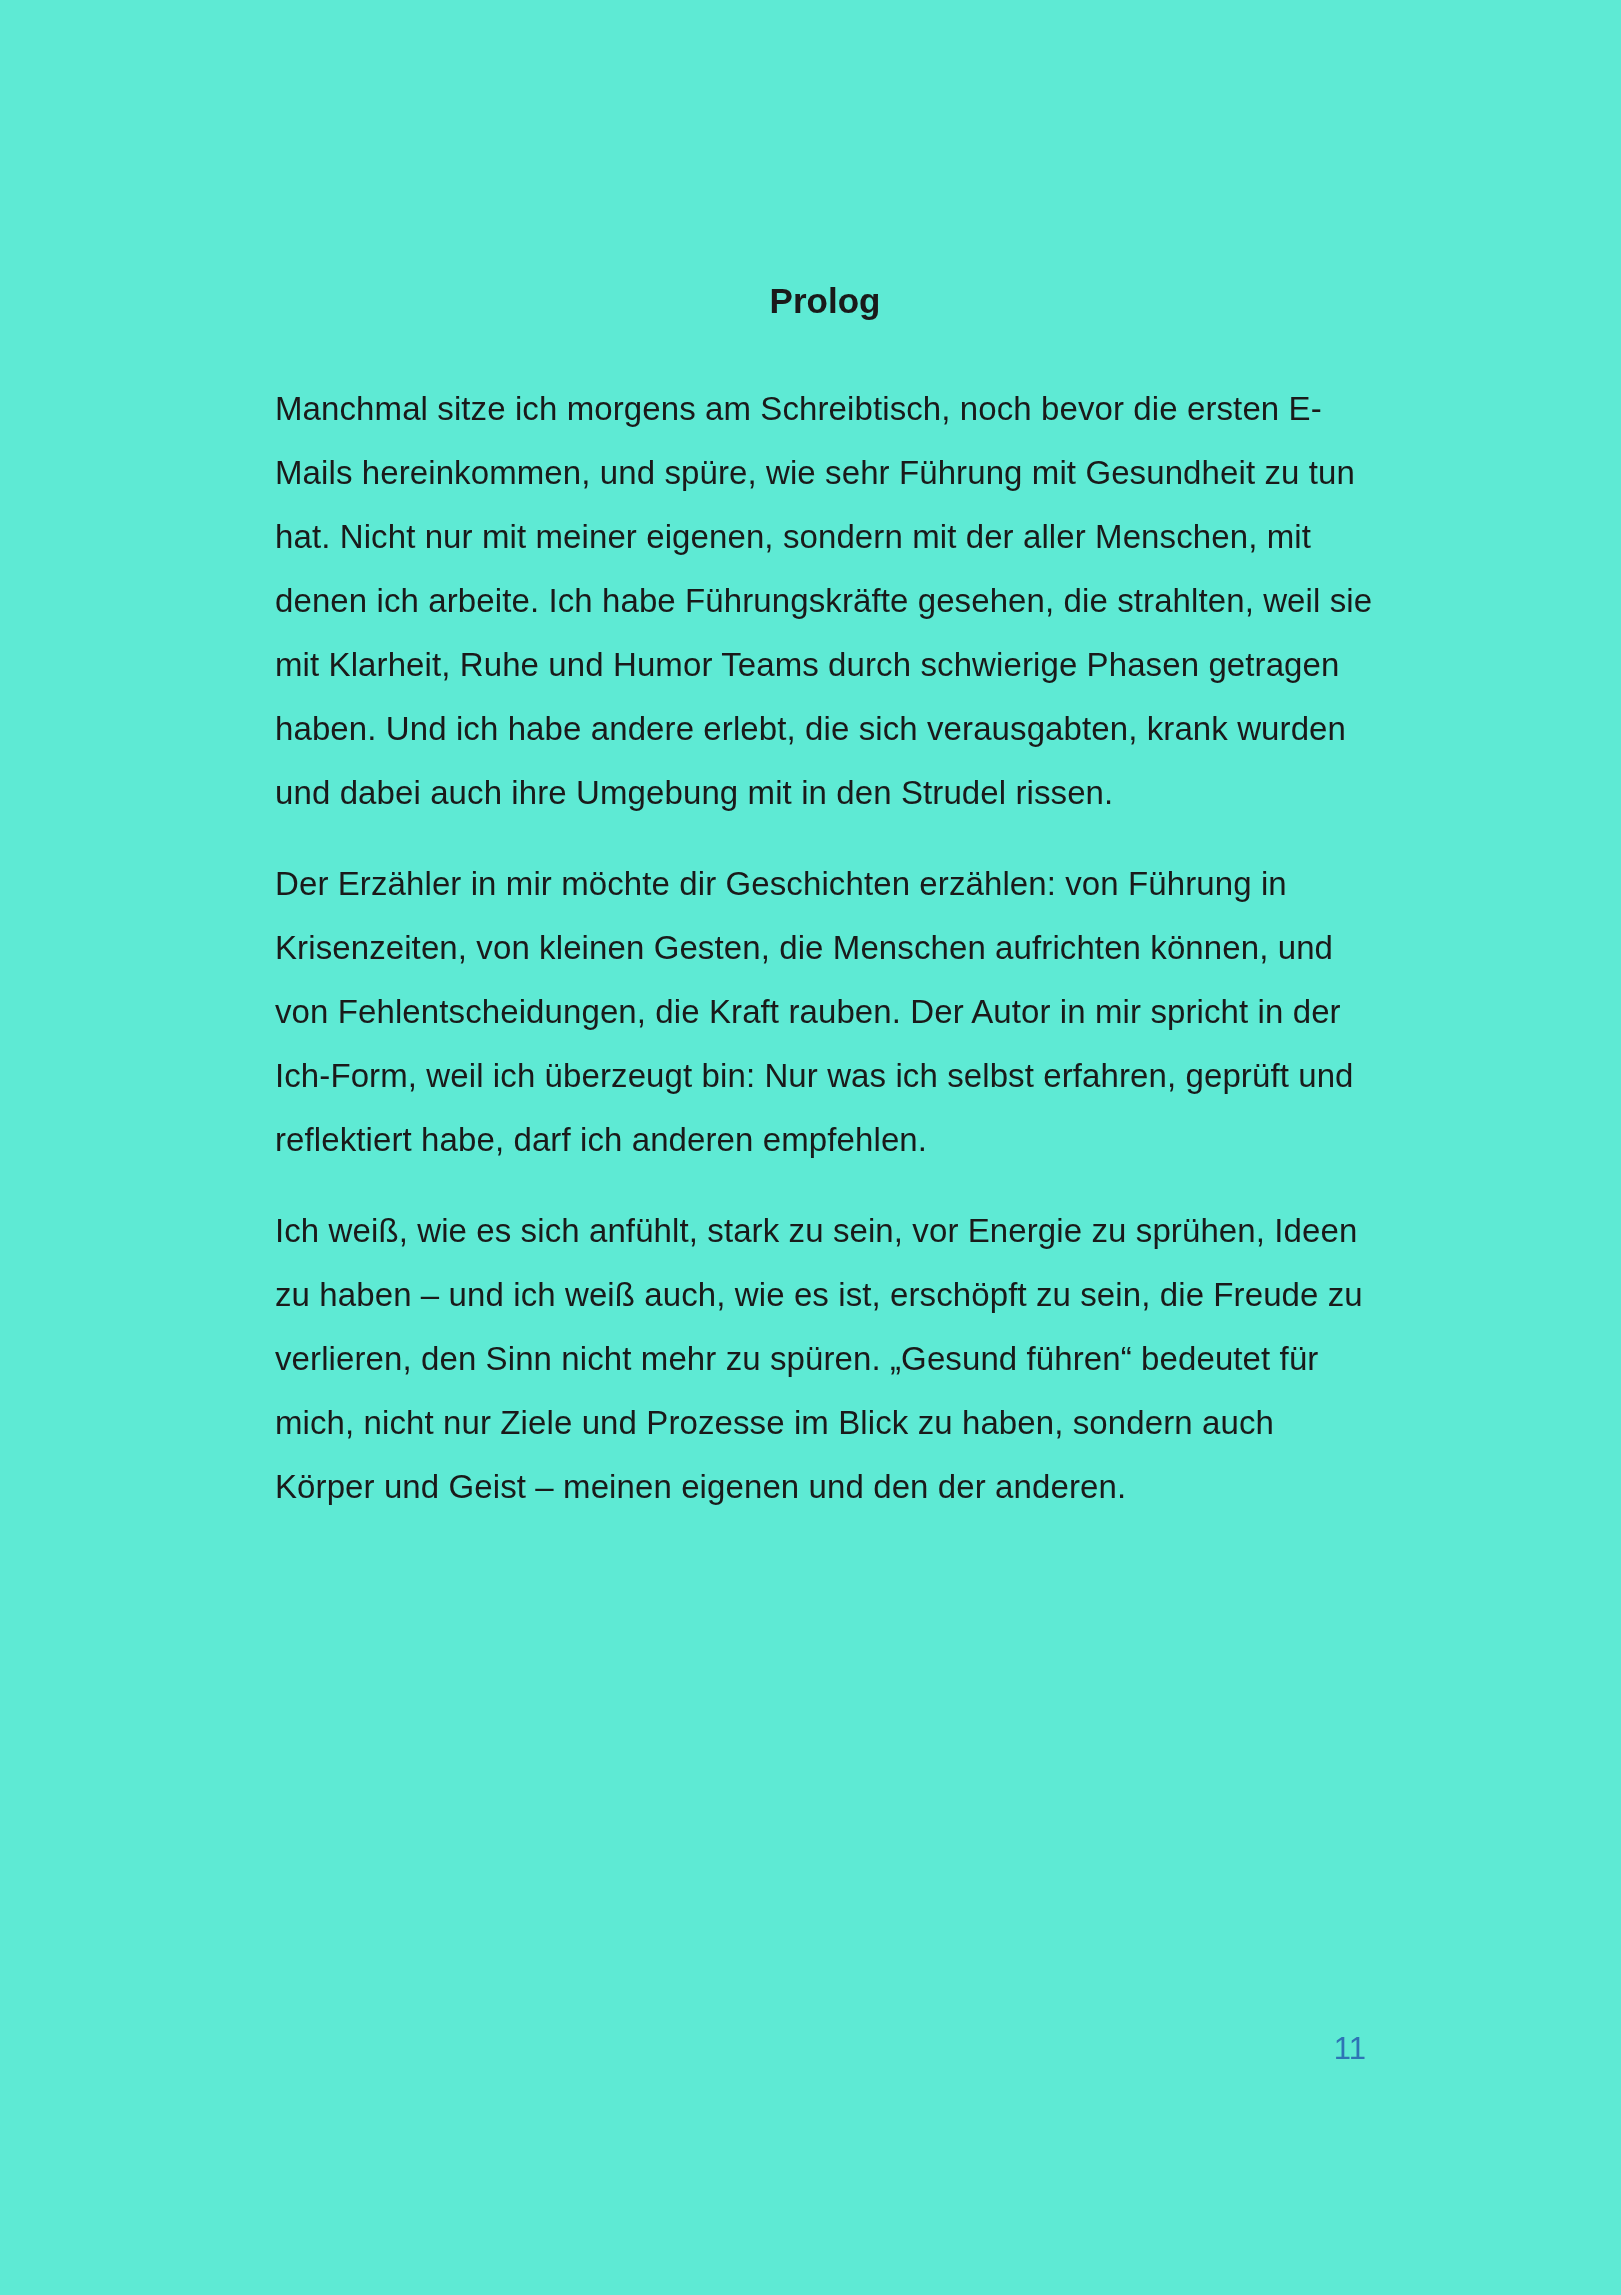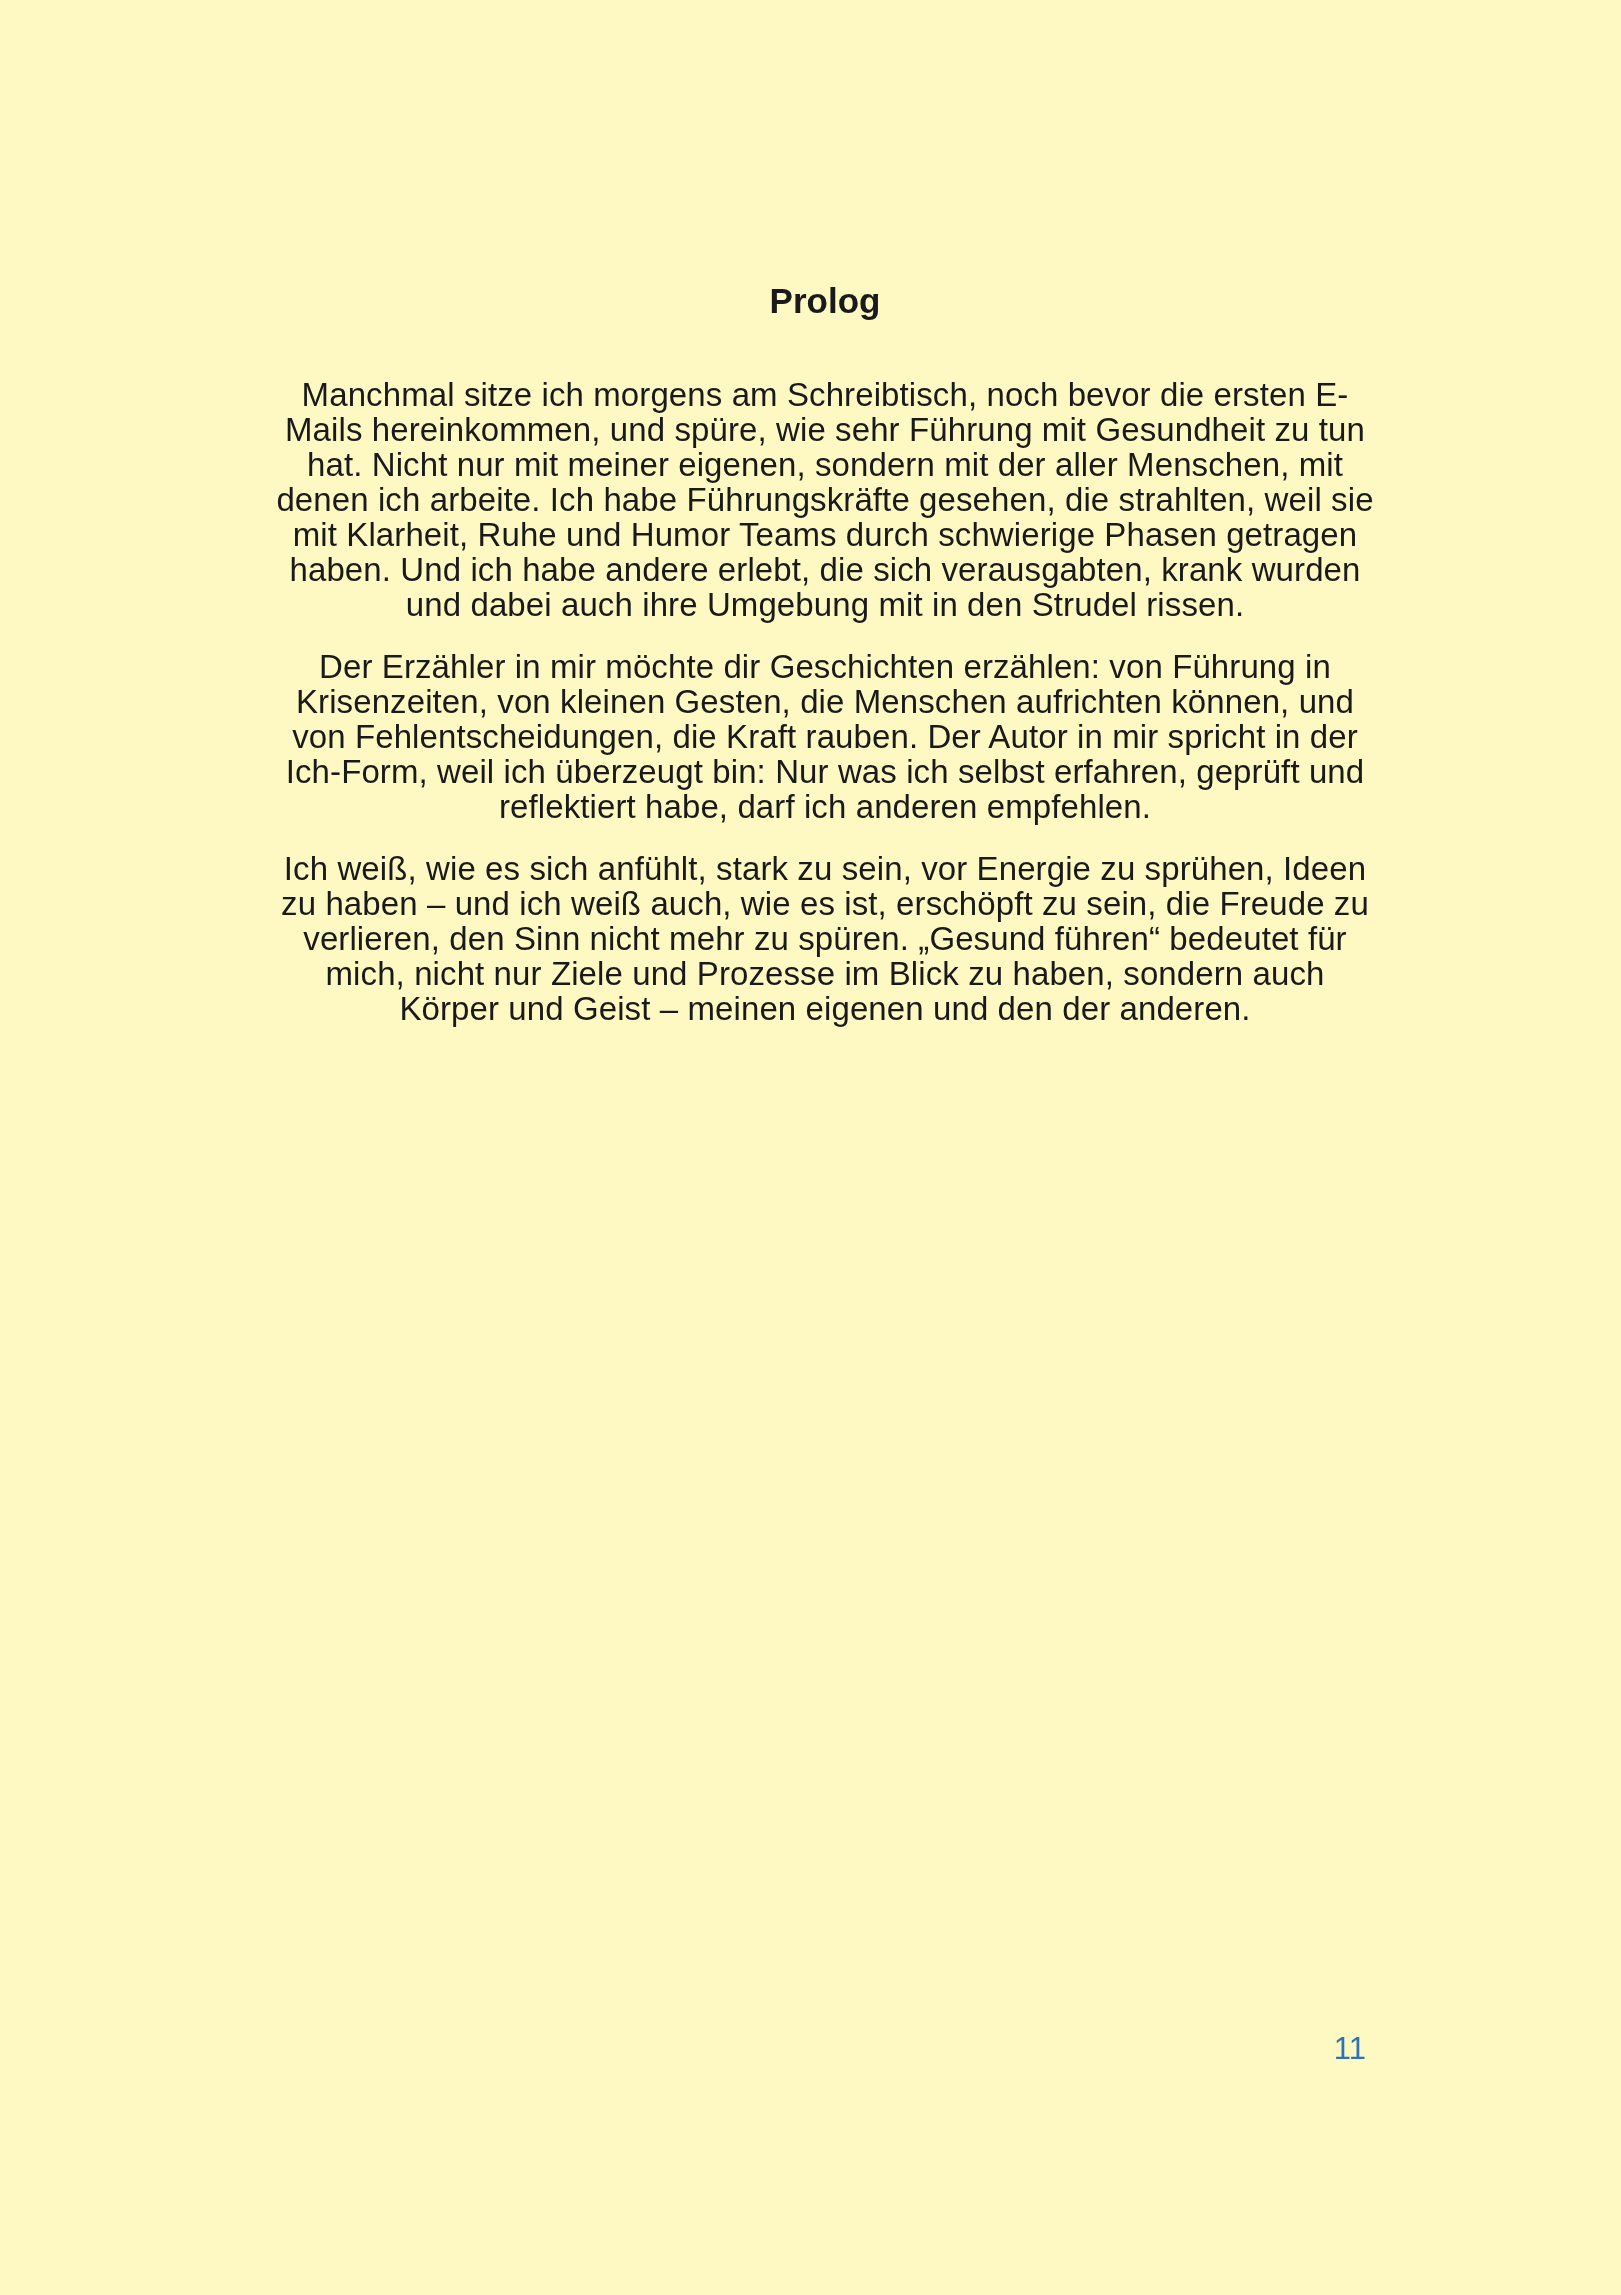--- a/index.html
+++ b/index.html
@@ -10,41 +10,41 @@
   body {
     width: 1621px;
     height: 2295px;
     position: relative;
     font-family: "Liberation Sans", sans-serif;
     color: #1a1a1a;
   }
   .page {
     position: absolute;
     inset: 0;
-    background: #fef9c3;
+    background: #5eead4;
   }
   .content {
     position: absolute;
     left: 275px;
     top: 276px;
     width: 1100px;
   }
   .doc-title {
     font-size: 35px;
     font-weight: 700;
     text-align: center;
     margin: 0 0 52px 0;
     line-height: 49px;
     color: #1a1a1a;
   }
   .para {
     font-size: 33px;
-    line-height: 35px;
+    line-height: 64px;
     margin: 0 0 27px 0;
-    text-align: center;
+    text-align: left;
     letter-spacing: 0.1px;
   }
   .page-number {
     position: absolute;
     top: 2030px;
     right: 255px;
     font-size: 31px;
     line-height: 37px;
   }
 </style>

